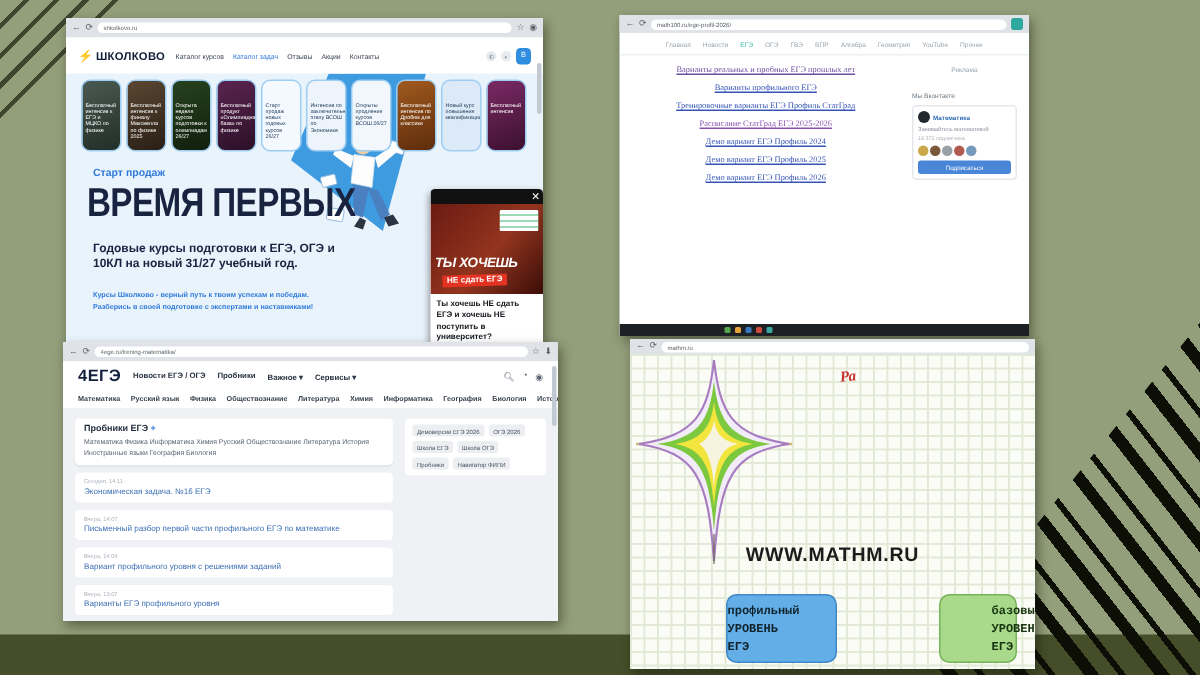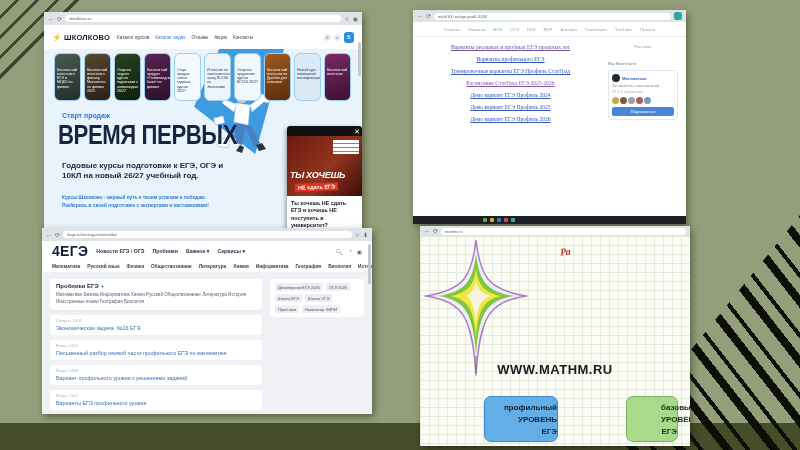--- a/index.html
+++ b/index.html
@@ -105,21 +105,21 @@
   .taskbar { position:absolute; left:0; bottom:0; width:100%; height:8px; background:#1d2126; display:flex; align-items:center; gap:3px; padding:0 0 0 70px; }
   .taskbar i { width:4px; height:4px; border-radius:1px; display:block; }
   .taskbar i:nth-child(1){background:#57a84c;} .taskbar i:nth-child(2){background:#e8a33d;}
   .taskbar i:nth-child(3){background:#3a78c2;} .taskbar i:nth-child(4){background:#d04b3e;}
   .taskbar i:nth-child(5){background:#3aa8a0;}
 
   
   .bl { left:42px; top:228px; width:330px; height:186px; }
   .bl .chrome { height:13px; }
   .bl-header { height:20px; display:flex; align-items:center; gap:8px; padding:0 10px; background:#fff; }
-  .bl-logo { font-size:14px; font-weight:bold; color:#13203d; letter-spacing:.3px; }
+  .bl-logo { font-size:11px; font-weight:bold; color:#13203d; letter-spacing:.3px; }
   .bl-nav { display:flex; gap:8px; flex:1; }
   .bl-nav span { font-size:5.2px; color:#2a3342; font-weight:bold; }
   .bl-hdr-icons { display:flex; gap:5px; align-items:center; color:#5a6472; font-size:6px; }
   .bl-subjects { height:12px; display:flex; gap:7px; align-items:center; padding:0 10px; background:#fff; border-bottom:1px solid #eef0f3; }
   .bl-subjects span { font-size:4.8px; color:#39424f; font-weight:bold; white-space:nowrap; }
   .bl-body { position:relative; height:141px; background:#eff1f4; padding:6px 8px; }
   .bl-card { background:#fff; border-radius:3px; padding:4px 6px; width:212px; box-shadow:0 1px 1px rgba(0,0,0,.05); }
   .bl-card-title { font-size:6px; font-weight:bold; color:#1d2838; }
   .bl-card-title em { color:#2f7ad9; font-style:normal; }
   .bl-card-subjects { margin-top:3px; font-size:4.6px; color:#5a6troub575; color:#5a6575; line-height:1.5; }
@@ -134,21 +134,21 @@
   
   .br { left:420px; top:226px; width:270px; height:220px; }
   .br .chrome { height:10px; }
   .br-page { position:relative; height:210px; background-color:#fbfcf6;
     background-image:linear-gradient(#e2e9d6 1px, transparent 1px), linear-gradient(90deg, #e2e9d6 1px, transparent 1px);
     background-size:9px 9px; }
   .astroid { position:absolute; left:4px; top:2px; }
   .watermark { position:absolute; left:140px; top:10px; font-family:"Liberation Serif", serif; font-style:italic; font-weight:bold; color:#c23030; font-size:10px; transform:rotate(-6deg); }
   .mathm-site { position:absolute; left:0; top:126px; width:100%; text-align:center; font-size:13px; font-weight:bold; color:#1b1b1b; letter-spacing:.5px; }
   .mathm-prompt { position:absolute; left:0; top:147px; width:100%; text-align:center; font-size:8px; font-weight:bold; color:#2a2a2a; }
-  .lvl-btn { position:absolute; top:160px; border-radius:7px; white-space:pre-line; text-align:right; font-size:8px; font-weight:bold; color:#10242e; line-height:1.5; padding-top:5px; }
+  .lvl-btn { position:absolute; top:160px; border-radius:7px; white-space:pre-line; text-align:left; font-size:8px; font-weight:bold; color:#10242e; line-height:1.5; padding-top:5px;font-family:Liberation Mono, monospace; }
   .lvl-btn.profile { left:64px; width:74px; height:46px; background:#64aee8; border:1px solid #3e88c8; }
   .lvl-btn.base { left:206px; width:52px; height:46px; background:#a9da8b; border:1px solid #77b358; color:#173310;padding-left:34px; }
 </style>
 </head>
 <body>
 
 <div class="slide">
   <div class="band"></div>
   <div class="stripes-tl"></div>
   <div class="stripes-br"></div>
@@ -227,21 +227,21 @@
         <div class="story">
             <span>Новый курс повышения квалификации</span>
           </div>
         <div class="story">
             <span>Бесплатный интенсив</span>
           </div>
       </div>
 
       <div class="hero-kicker">Старт продаж</div>
       <div class="hero-title">ВРЕМЯ ПЕРВЫХ</div>
-      <div class="hero-sub">Годовые курсы подготовки к ЕГЭ, ОГЭ и 10КЛ на новый 26/27 учебный год.</div>
+      <div class="hero-sub">Годовые курсы подготовки к ЕГЭ, ОГЭ и 10КЛ на новый 31/27 учебный год.</div>
       <div class="hero-link l1">Курсы Школково - верный путь к твоим успехам и победам.</div>
       <div class="hero-link l2">Разберись в своей подготовке с экспертами и наставниками!</div>
     </div>
     <div class="tl-scroll"></div>
 
     <div class="popup">
       <div class="popup-top">
         <span>✕</span>
       </div>
       <div class="popup-video">

